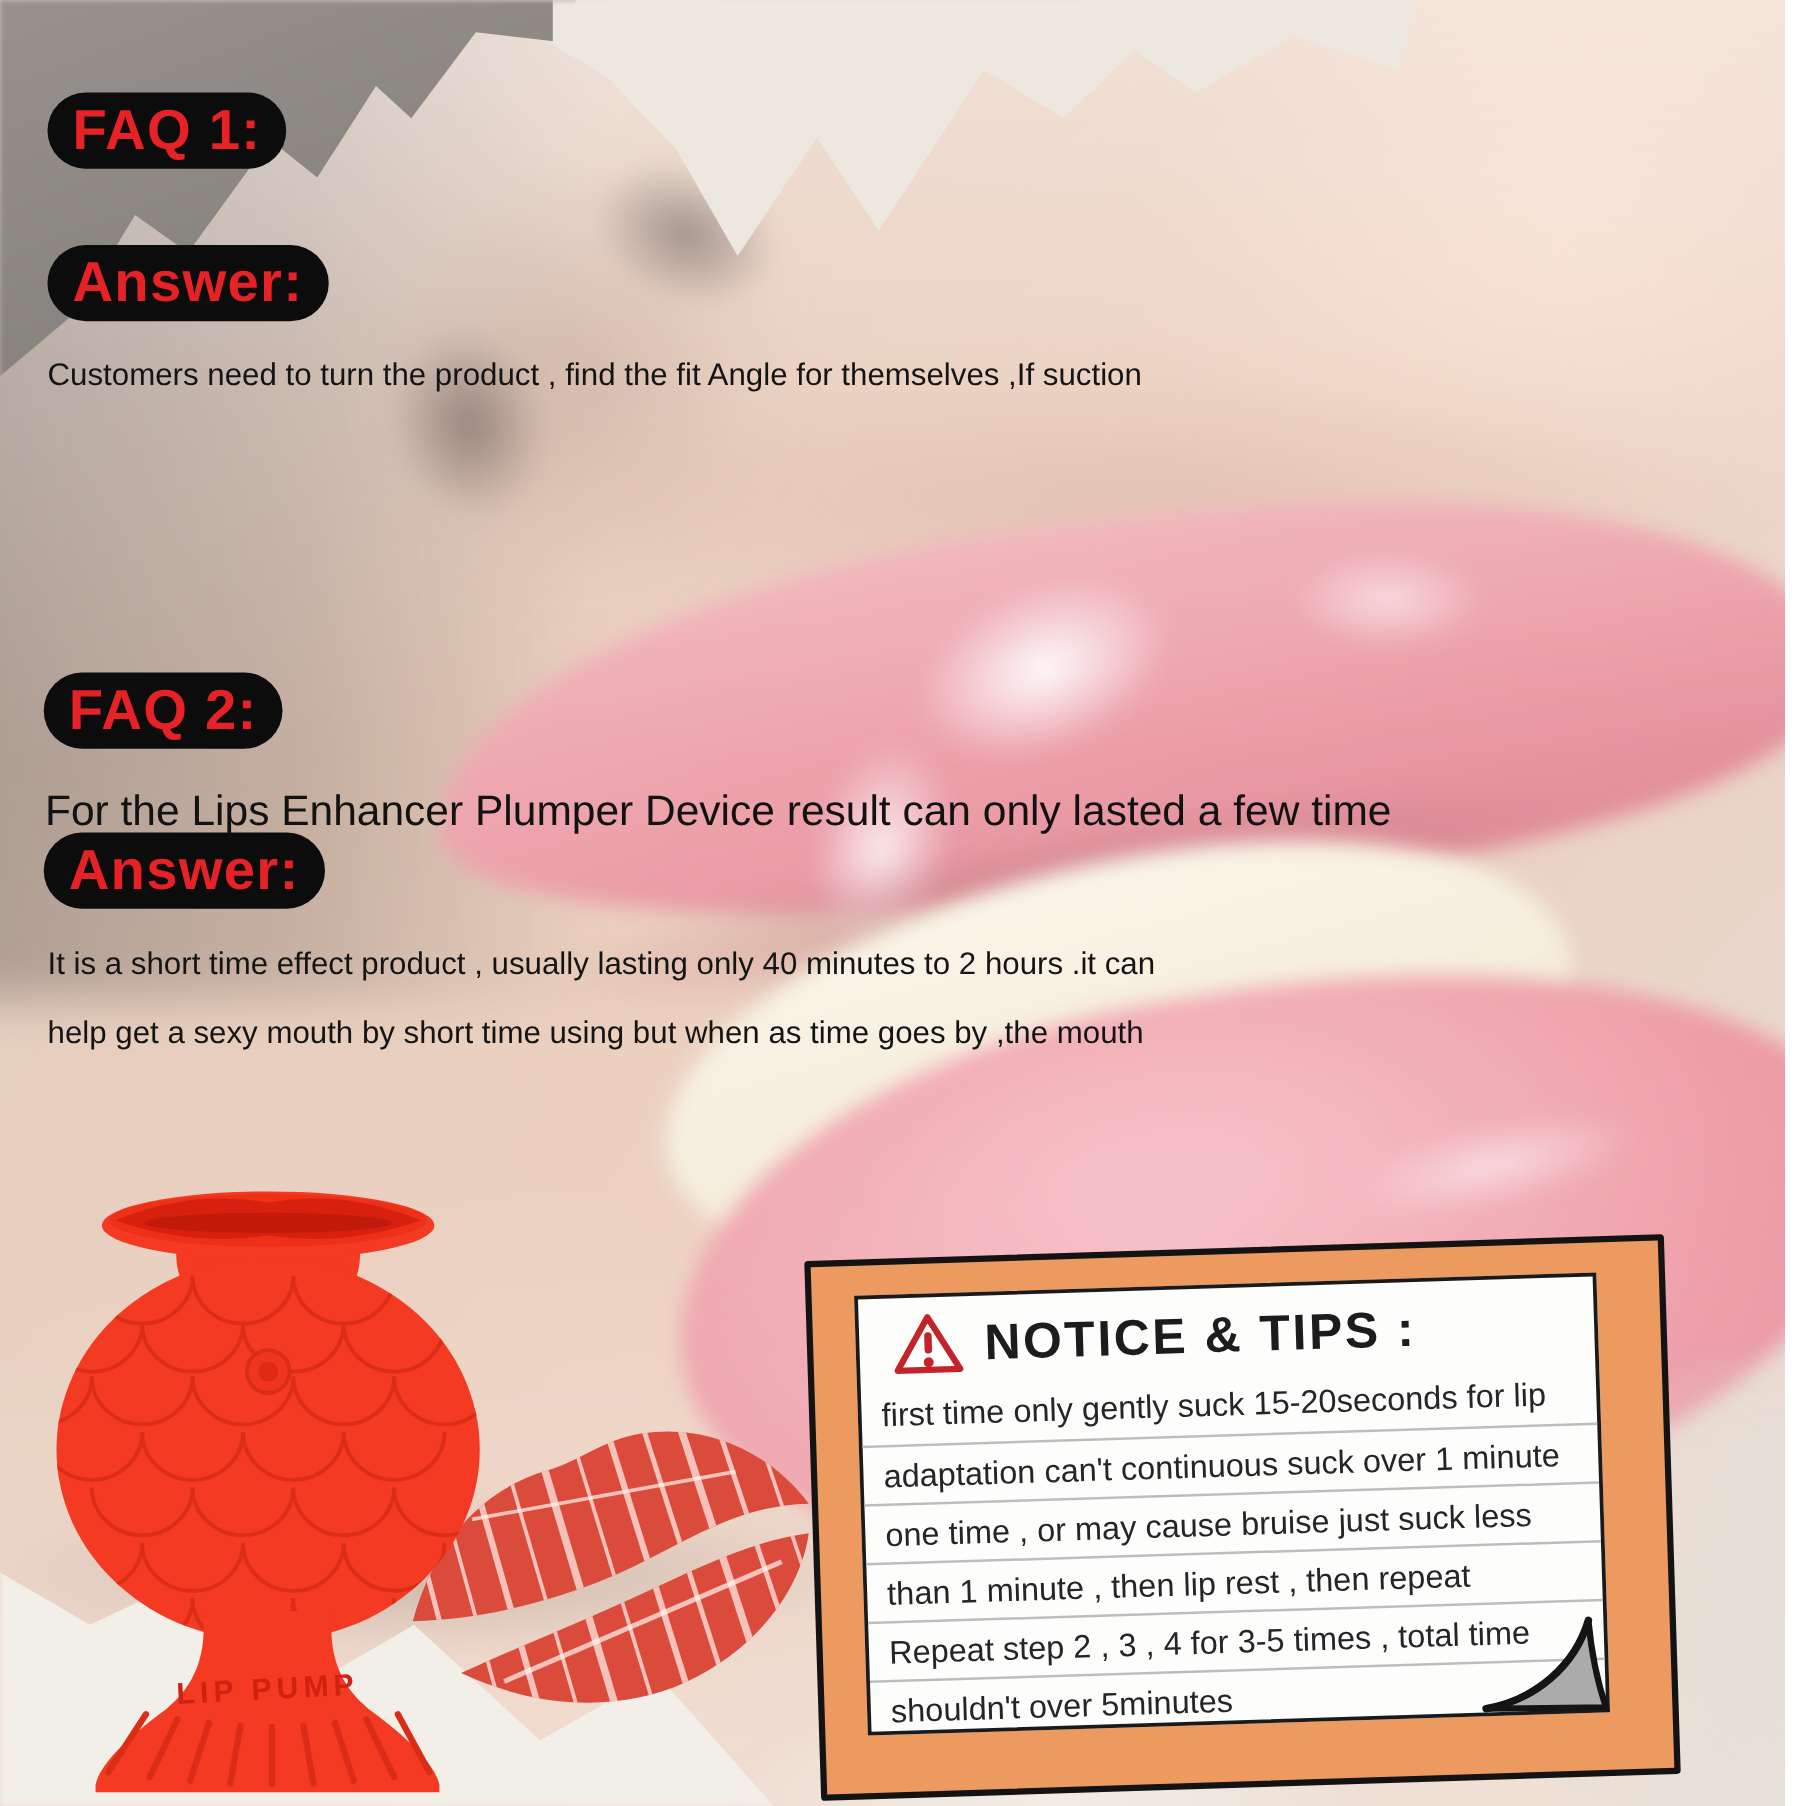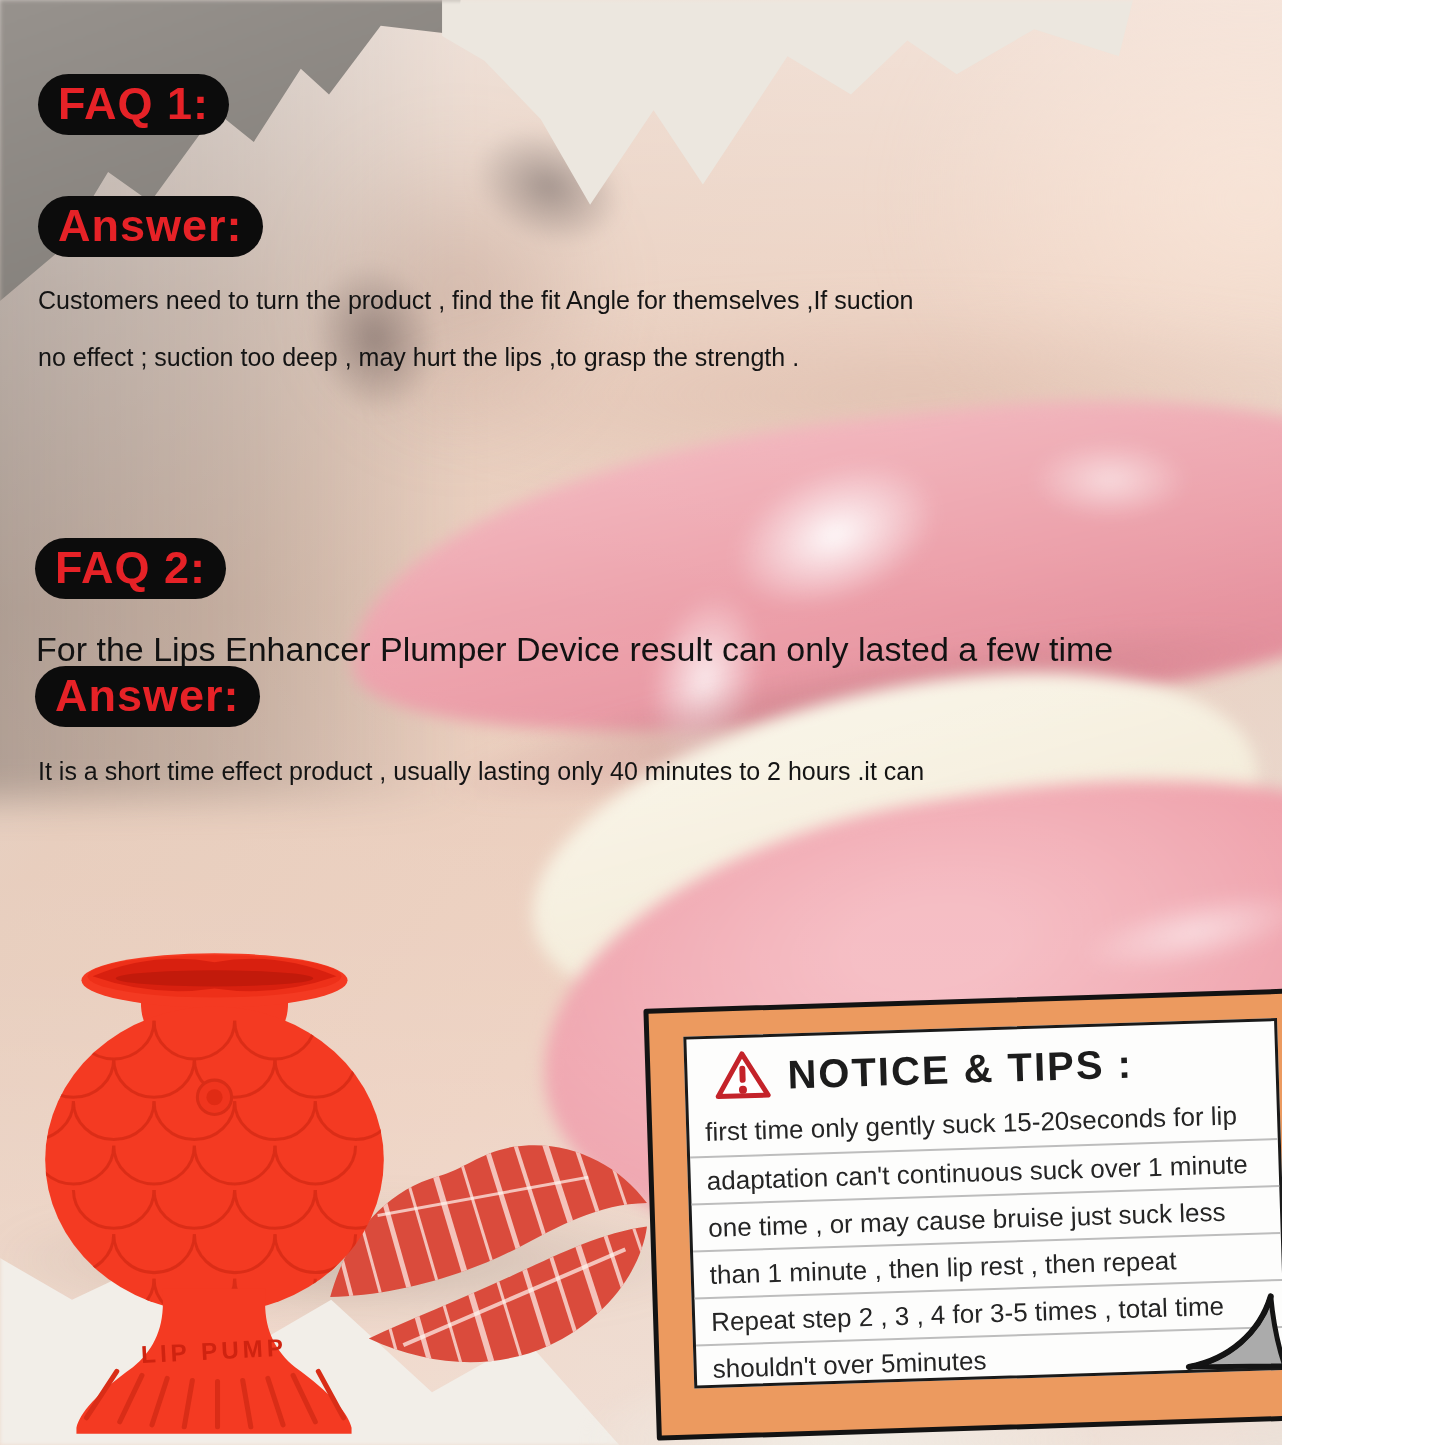--- a/index.html
+++ b/index.html
@@ -1,17 +1,17 @@
 <!DOCTYPE html>
 <html><head>
 <meta charset="utf-8">
 <style>
   html,body{margin:0;padding:0;background:#ffffff;}
   #stage{
-    position:relative;width:1282px;height:1445px;overflow:hidden;
+    position:relative;width:1428px;height:1445px;overflow:hidden;
     font-family:"Liberation Sans", sans-serif;
     background:linear-gradient(125deg,#d8ccc4 0%,#e2c2ae 28%,#e9c6b2 55%,#e3cfc2 88%,#ddd6cf 100%);
   }
   #stage *{box-sizing:border-box;}
   .abs{position:absolute;}
   .blur1{filter:blur(2px);} .blur2{filter:blur(8px);} .blur3{filter:blur(18px);} .blur4{filter:blur(30px);}
 
   
   .cheek-light{left:900px;top:-80px;width:700px;height:560px;border-radius:50%;
     background:radial-gradient(ellipse,rgba(246,216,196,0.85),rgba(246,216,196,0) 70%);}
@@ -117,28 +117,28 @@
   <div class="abs torn-top-mid blur1" style="z-index:8"></div>
   <div class="abs shadow-bottom-left blur3" style="z-index:7"></div>
   <div class="abs torn-bottom-left blur1" style="z-index:8"></div>
   <div class="abs fog-bottom-mid blur2" style="z-index:8"></div>
   <div class="abs fog-bottom-right blur2" style="z-index:8"></div>
 
   <div class="badge" style="left:38px;top:74px;">FAQ 1:</div>
   <div class="badge" style="left:38px;top:196px;">Answer:</div>
   <div class="para p1" style="left:38px;top:272px;">
     <div>Customers need to turn the product , find the fit Angle for themselves ,If suction</div>
-    <div>no effect ; suction too deep , may hurt the lips ,to grasp the strength .</div>
   </div>
 
   <div class="badge" style="left:35px;top:538px;">FAQ 2:</div>
   <div class="qline" style="left:36px;top:614px;margin-top:16px;">For the Lips Enhancer Plumper Device result can only lasted a few time</div>
   <div class="badge" style="left:35px;top:666px;">Answer:</div>
   <div class="para p2" style="left:38px;top:744px;">
     <div>It is a short time effect product , usually lasting only 40 minutes to 2 hours .it can</div>
+    <div>help get a sexy mouth by short time using but when as time goes by ,the mouth</div>
   </div>
 
   <svg class="abs product" viewBox="0 0 385 488">
     <defs>
       <clipPath id="bodyClip">
           <ellipse cx="193" cy="212" rx="168" ry="152"></ellipse>
         </clipPath>
     </defs>
     <path d="M121,42 h144 c3,22 -1,36 -9,44 h-126 c-8,-8 -12,-22 -9,-44 z" fill="#f43a22"></path>
     <ellipse cx="193" cy="34" rx="132" ry="27" fill="#f43a22"></ellipse>

